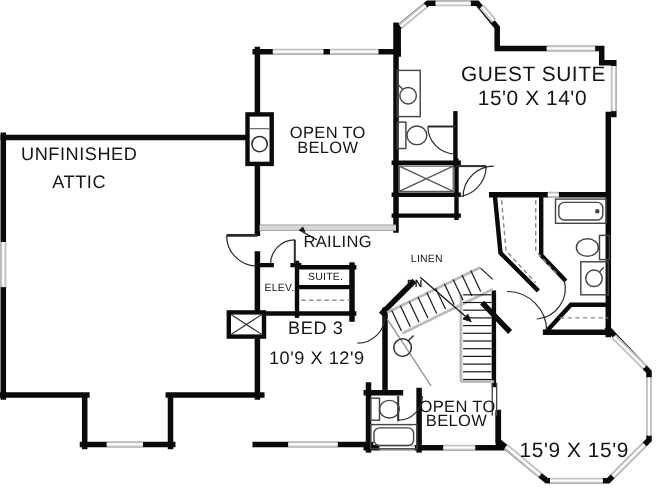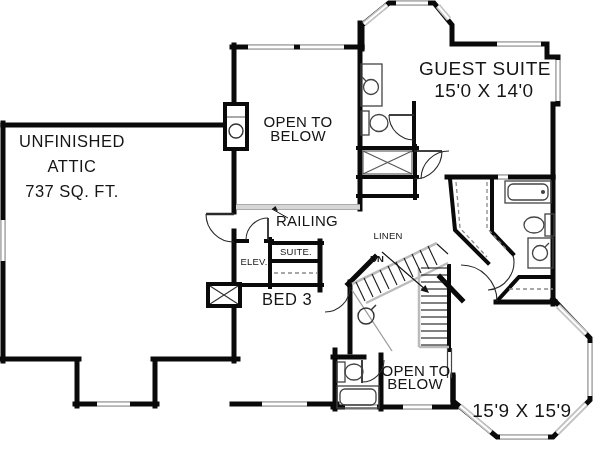--- a/index.html
+++ b/index.html
@@ -280,33 +280,33 @@
   </g>
 
   <g fill="none" stroke="#333" stroke-width="1.4">
     <circle cx="366" cy="316" r="8"></circle>
     <line x1="371" y1="310" x2="376" y2="305"></line>
   </g>
 </svg>
 
   <div class="lbl sz-med" style="left:72px;top:141px;">UNFINISHED</div>
   <div class="lbl sz-med" style="left:72px;top:166px;">ATTIC</div>
-  <div class="lbl sz-med" style="left:72px;top:191px;">737 SQ. FT.</div>
 
   <div class="lbl sz-sm" style="left:298px;top:121px;">OPEN TO</div>
   <div class="lbl sz-sm" style="left:298px;top:135px;">BELOW</div>
 
   <div class="lbl sz-big" style="left:485px;top:68px;">GUEST SUITE</div>
   <div class="lbl sz-big" style="left:484px;top:90px;">15'0 X 14'0</div>
 
   <div class="lbl sz-xs" style="left:388px;top:188px;margin-top:48px;">LINEN</div>
   <div class="lbl sz-sm" style="left:307px;top:220px;">RAILING</div>
   <div class="lbl sz-xs" style="left:254px;top:262px;">ELEV.</div>
   <div class="lbl sz-xs" style="left:296px;top:252px;">SUITE.</div>
   <div class="lbl sz-xs" style="left:377px;top:259px;font-weight:bold;">DN</div>
 
   <div class="lbl sz-med" style="left:287px;top:299px;">BED 3</div>
+  <div class="lbl sz-med" style="left:288px;top:326px;">10'9 X 12'9</div>
 
   <div class="lbl sz-sm" style="left:416px;top:370px;">OPEN TO</div>
   <div class="lbl sz-sm" style="left:415px;top:383px;">BELOW</div>
 
   <div class="lbl sz-big" style="left:522px;top:410px;">15'9 X 15'9</div>
 </div>
 
 </body></html>

